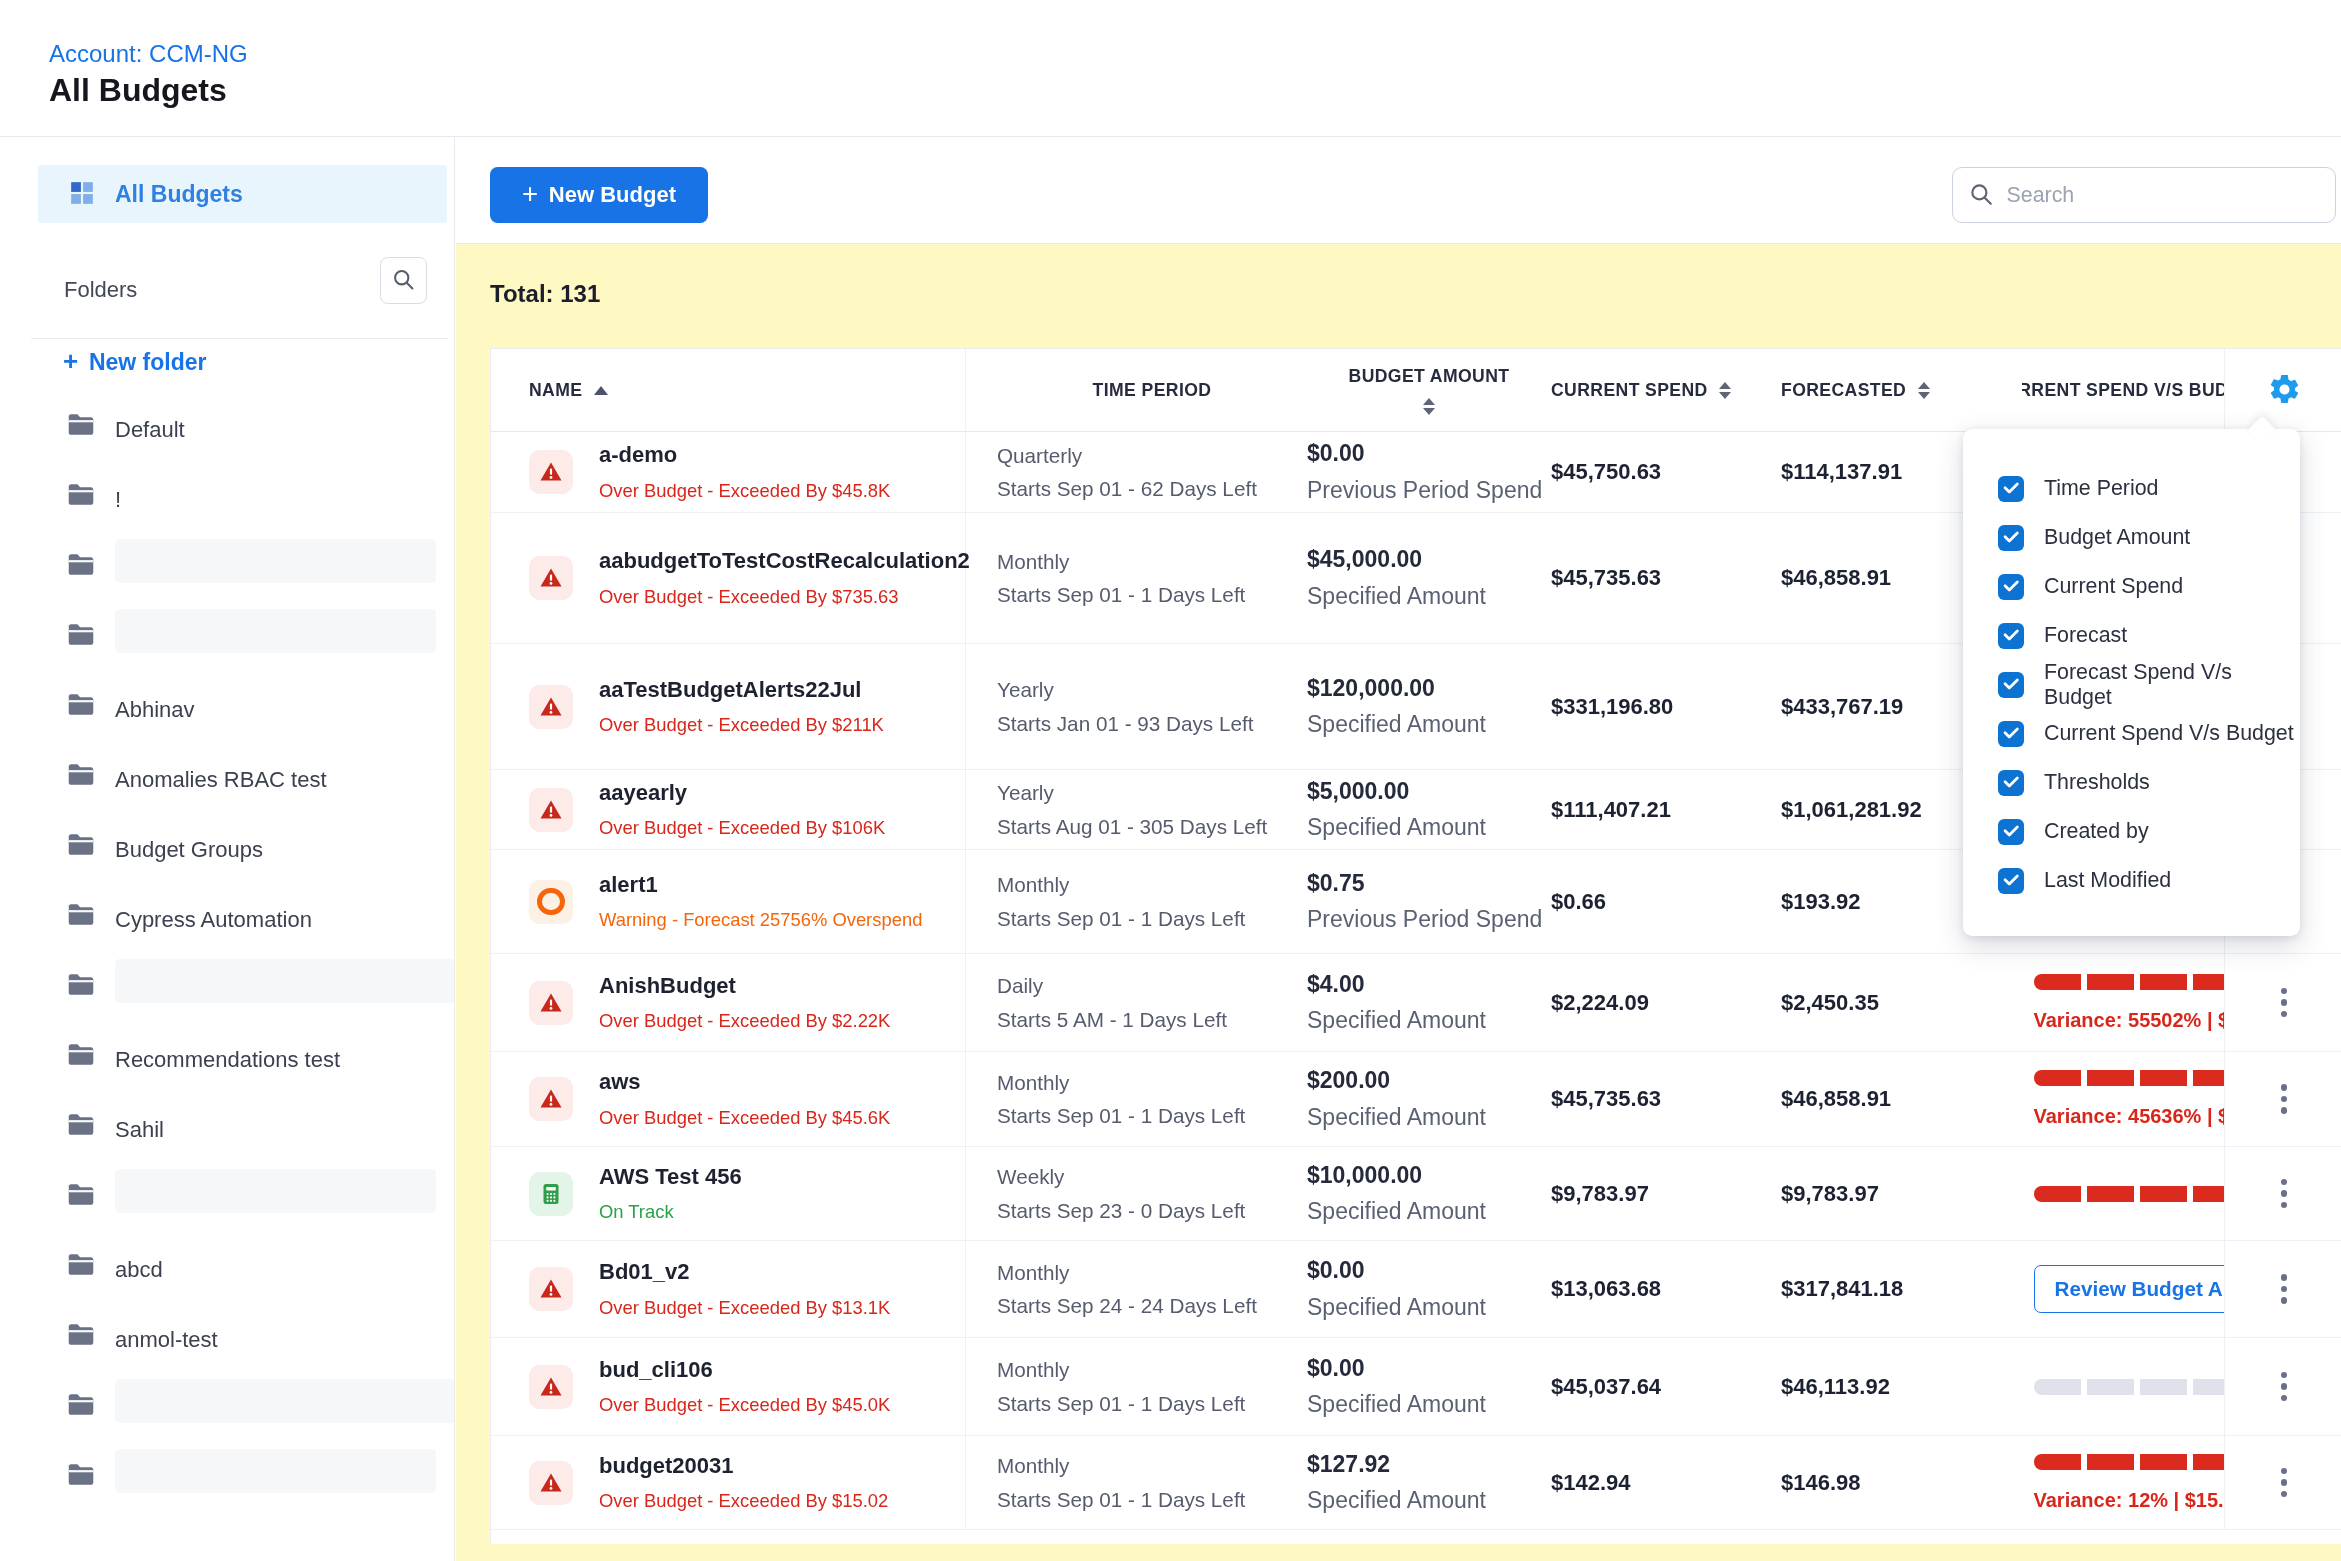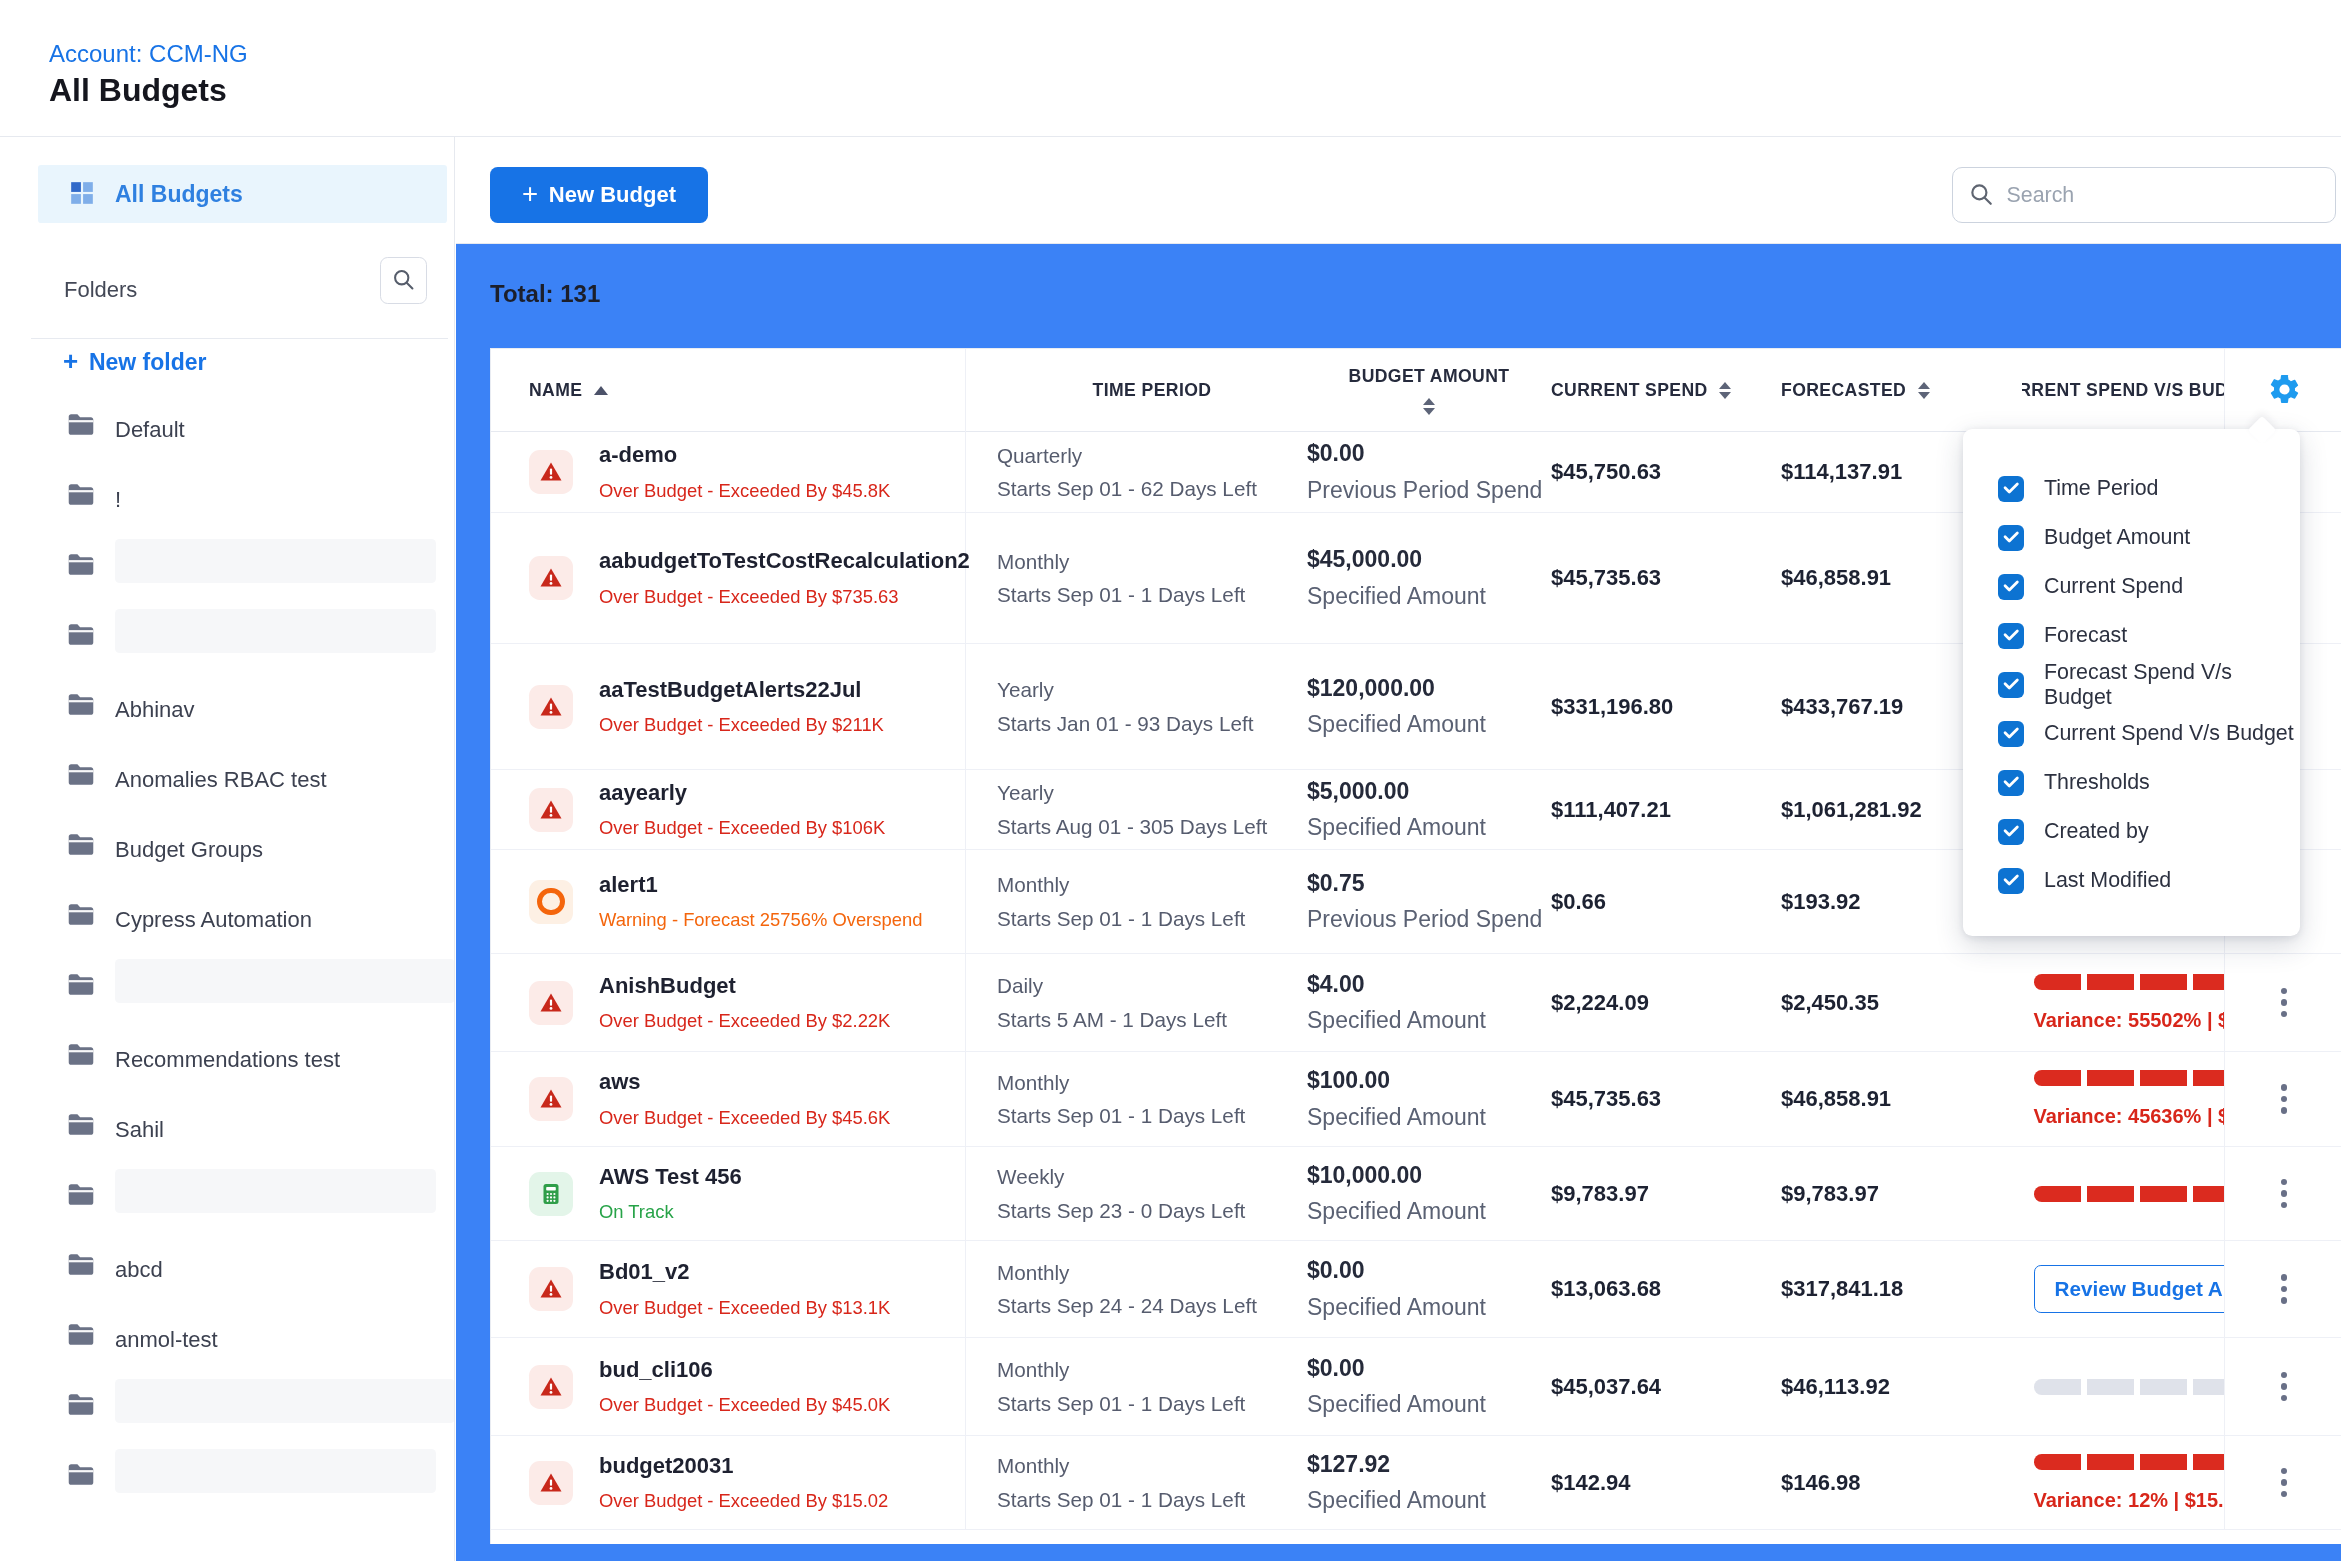--- a/index.html
+++ b/index.html
@@ -34,21 +34,21 @@
 
   
   .main { position:absolute; left:456px; top:137px; width:1886px; height:1424px; background:#fff; }
   .new-budget-btn { position:absolute; left:34px; top:30px; width:218px; height:56px; background:var(--primary); color:#fff;
                     border:none; border-radius:7.7px; font-family:inherit; font-size:22px; font-weight:700; display:flex; align-items:center; justify-content:center; gap:10.7px; cursor:pointer; }
   .new-budget-btn .plus { font-size:27.6px; font-weight:400; margin-top:-2.3px; }
   .search-box { position:absolute; left:1496px; top:30px; width:384px; height:56px; border:1.1px solid #ccd3de; border-radius:10px; background:#fff; display:flex; align-items:center; padding:0 15.3px; gap:12.2px; }
   .search-box input { border:none; outline:none; flex:1; font-family:inherit; font-size:21.4px; color:#333; background:transparent; }
   .search-box input::placeholder { color:#9aa3b0; }
   .toolbar-divider { position:absolute; left:0; top:106px; width:1886px; height:0.8px; background:var(--line); }
-  .content { position:absolute; left:0; top:107px; width:1886px; height:1317px; background:#3b82f6; }
+  .content { position:absolute; left:0; top:107px; width:1886px; height:1317px; background:#fef9c3; }
   .total { position:absolute; left:34px; top:36px; font-size:24px; font-weight:700; color:#1c1f2b; }
 
   
   .table { position:absolute; left:34px; top:104px; width:1852px; height:1196px; background:#fff; border-top:0.8px solid #e9ecf2; border-left:0.8px solid #e9ecf2; overflow:hidden; }
   .thead { position:relative; height:83px; border-bottom:0.8px solid #e6e9f0; background:#fff; }
   .trow { position:relative; border-top:1.5px solid var(--rowline); background:#fff; }
   .trow:first-child { border-top:none; }
   .cell { position:absolute; top:0; height:100%; display:flex; }
   .c0 { left:0; width:475px; border-right:0.8px solid var(--rowline); padding-left:38px; align-items:center; }
   .c1 { left:475px; width:341px; padding-left:31px; flex-direction:column; justify-content:center; }
@@ -548,21 +548,21 @@
                 <div class="name-wrap">
                   <div class="bname">aws</div>
                   <div class="status over">Over Budget - Exceeded By $45.6K</div>
                 </div>
               </div>
               <div class="cell c1">
                 <div class="period-main">Monthly</div>
                 <div class="period-detail">Starts Sep 01 - 1 Days Left</div>
               </div>
               <div class="cell c2">
-                <div class="amt">$100.00</div>
+                <div class="amt">$200.00</div>
                 <div class="amt-note">Specified Amount</div>
               </div>
               <div class="cell c3">
                 <div class="money">$45,735.63</div>
               </div>
               <div class="cell c4">
                 <div class="money">$46,858.91</div>
               </div>
               <div class="cell c5">
                 <div class="vbar"></div>

